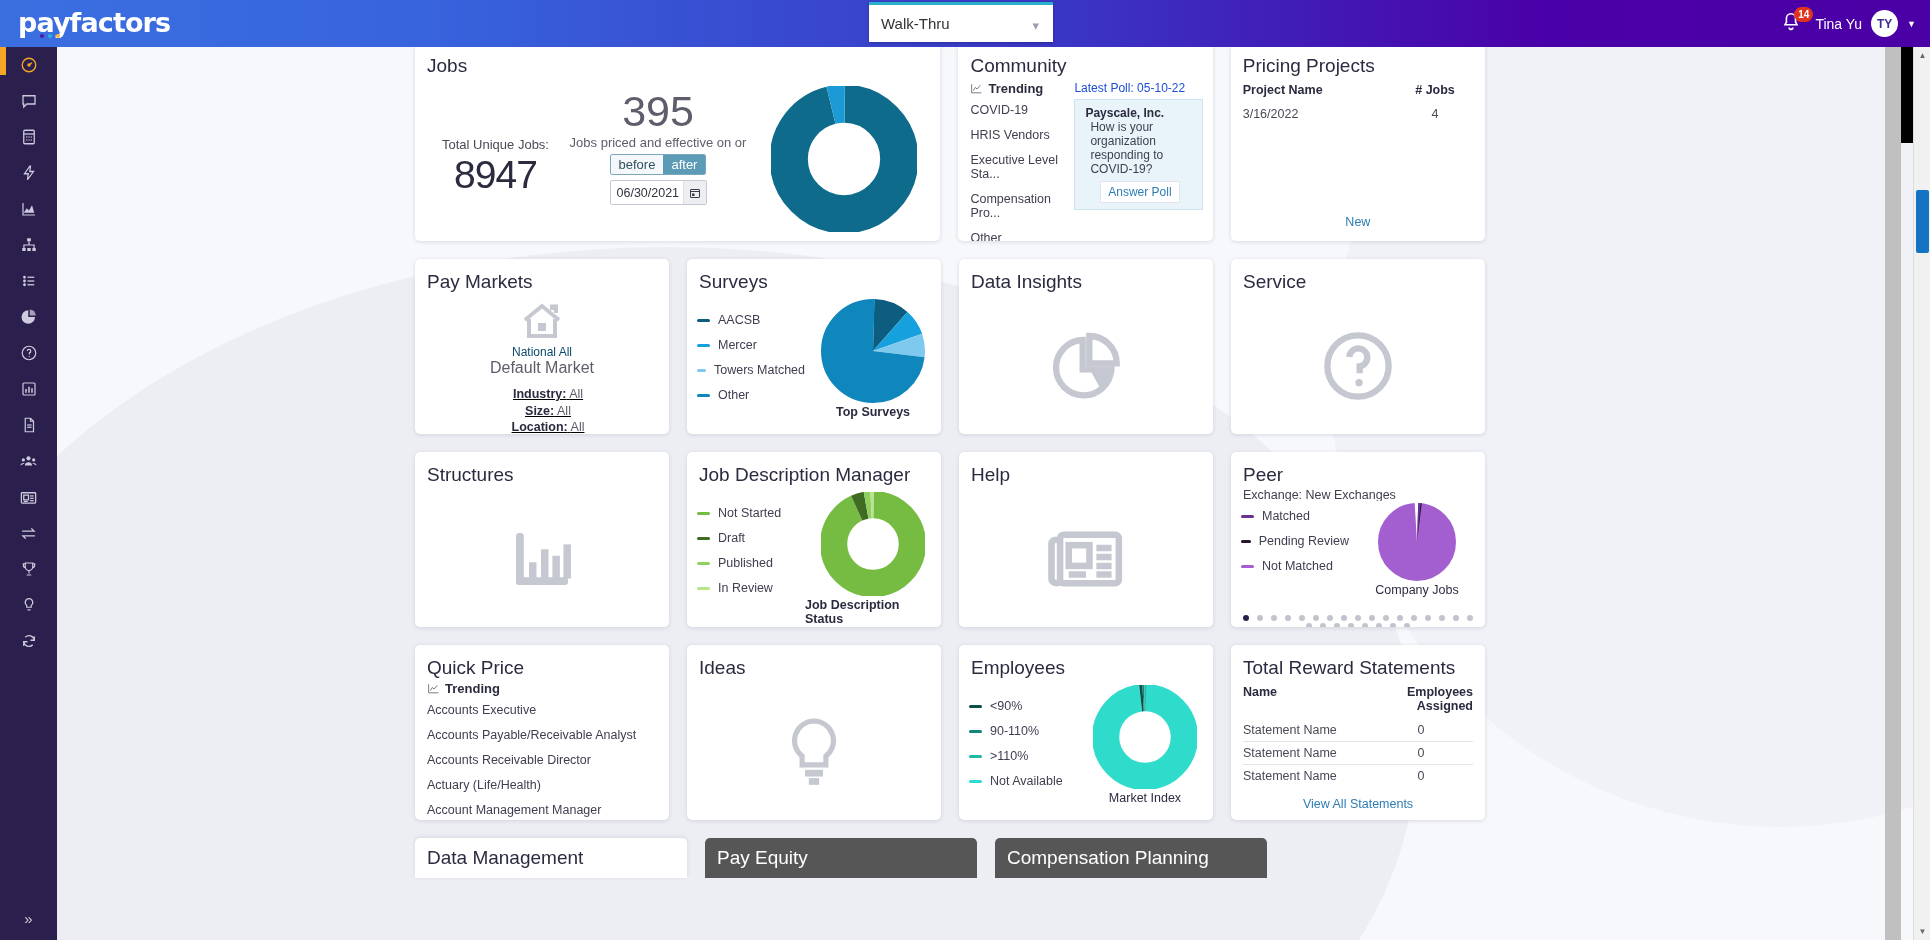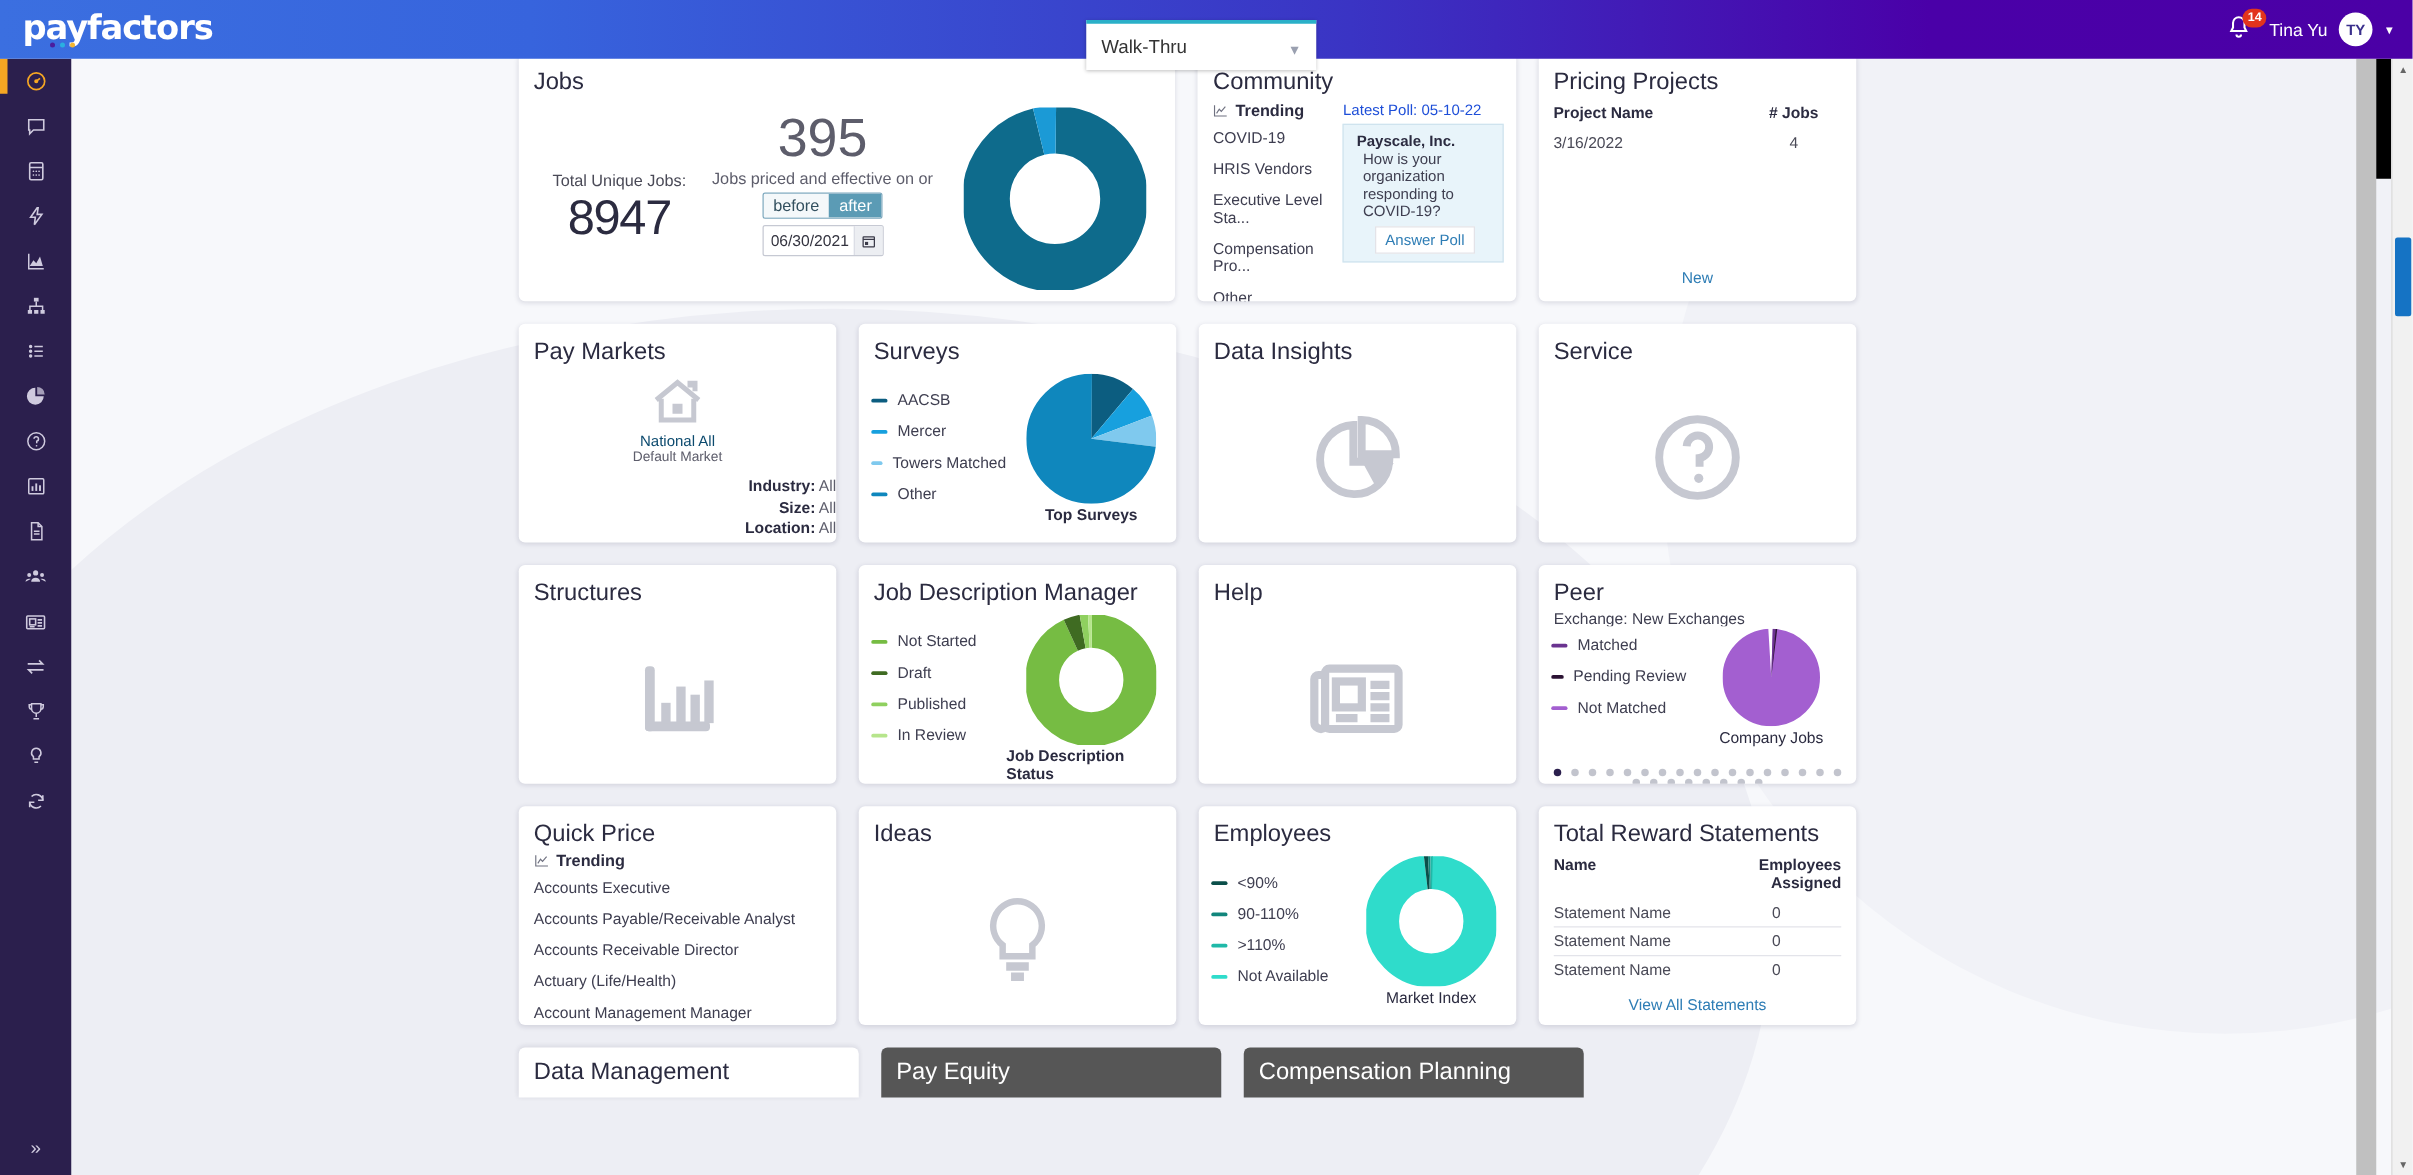--- a/index.html
+++ b/index.html
@@ -20,21 +20,21 @@
   .logo-text {
     font-family:"DejaVu Sans", sans-serif;
     font-size: 27px; font-weight:700; color:#fff; letter-spacing:-0.9px;
     line-height: 30px;
   }
   .logo-dots { position:absolute; left:22px; top:26px; display:flex; gap:4px; }
   .logo-dots i { width:4px;height:4px;border-radius:50%; display:block;}
   .dot-p{background:#4b1d9e;} .dot-b{background:#2ab0e0;} .dot-y{background:#f5b731;}
 
   .wt-select-wrap {
-    position:absolute; left:869px; top:16px; width:184px; height:40px;
+    position:absolute; left:869px; top:2px; width:184px; height:40px;
     background:#fff; border-top:3px solid #2ab0c8;
     box-shadow:0 1px 3px rgba(0,0,0,.25);
   }
   .wt-select {
     width:100%; height:37px; border:none; outline:none; background:transparent;
     font-family:"Liberation Sans", sans-serif; font-size:15px; color:#333;
     padding-left:12px; -webkit-appearance:none; appearance:none; cursor:pointer;
   }
   .wt-caret { position:absolute; right:14px; top:13px; pointer-events:none; color:#9aa0b0; font-size:13px;}
 
@@ -139,22 +139,22 @@
   .tbl-head { display:flex; font-size:12.5px; font-weight:700; color:#2b2b40; padding-bottom:6px;}
   .tbl-row { display:flex; font-size:12.5px; color:#4a4a57; padding:4px 0;}
   .tbl-row.sep { border-bottom:1px solid #e3e4ea;}
   .col-a { flex:1; } .col-b { width:76px; text-align:center;}
   .card-link { position:absolute; bottom:9px; left:0; width:100%; text-align:center;
      font-size:12.5px; color:#2e7db5; cursor:pointer; }
 
   
   .pm-body { text-align:center; padding-top:4px;}
   .pm-name { font-size:12px; color:#0c4a6e; margin-top:-4px;}
-  .pm-def { font-size:11px; color:#5d5d6b; }
-  .pm-rows { padding:9px 0 0 12px; text-align:right;}
+  .pm-def { font-size:16px; color:#5d5d6b; }
+  .pm-rows { padding:9px 0 0 12px; text-align:center;text-decoration:underline;}
   .pm-rows div { font-size:12.5px; color:#5d5d6b; line-height:16.5px;}
   .pm-rows b { color:#2b2b40; font-weight:700;}
 
   
   .lc-body { display:flex; padding:6px 0 0 10px; height:150px;}
   .legend { width:108px; padding-top:14px;}
   .leg-row { display:flex; align-items:center; gap:8px; margin-bottom:11px;}
   .leg-dash { width:13px; height:3px; border-radius:2px; display:block;}
   .leg-lbl { font-size:12.5px; color:#3e3e50; white-space:nowrap;}
   .chart-col { flex:1; display:flex; flex-direction:column; align-items:center; justify-content:flex-start;}

